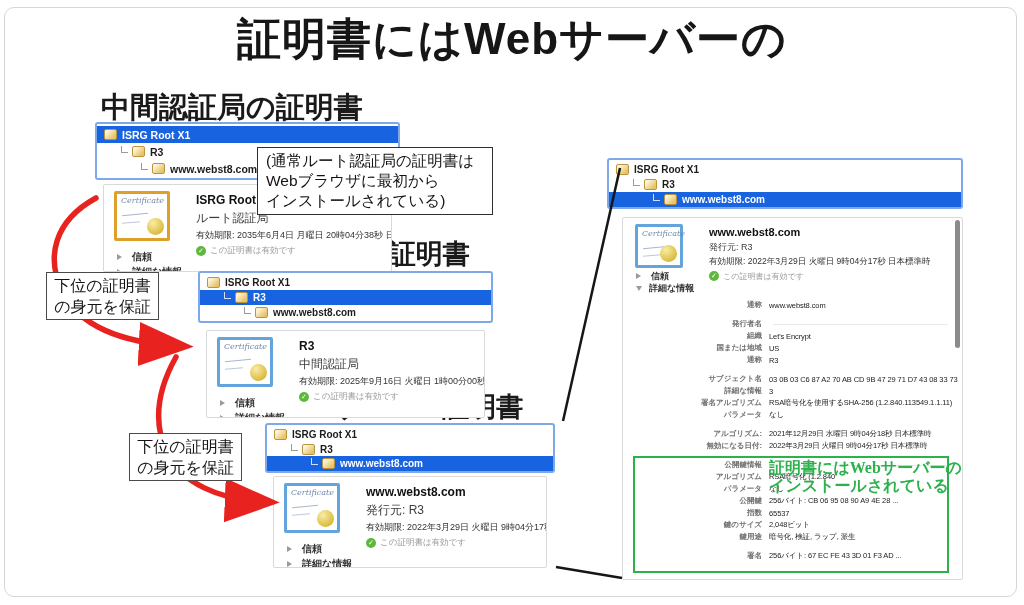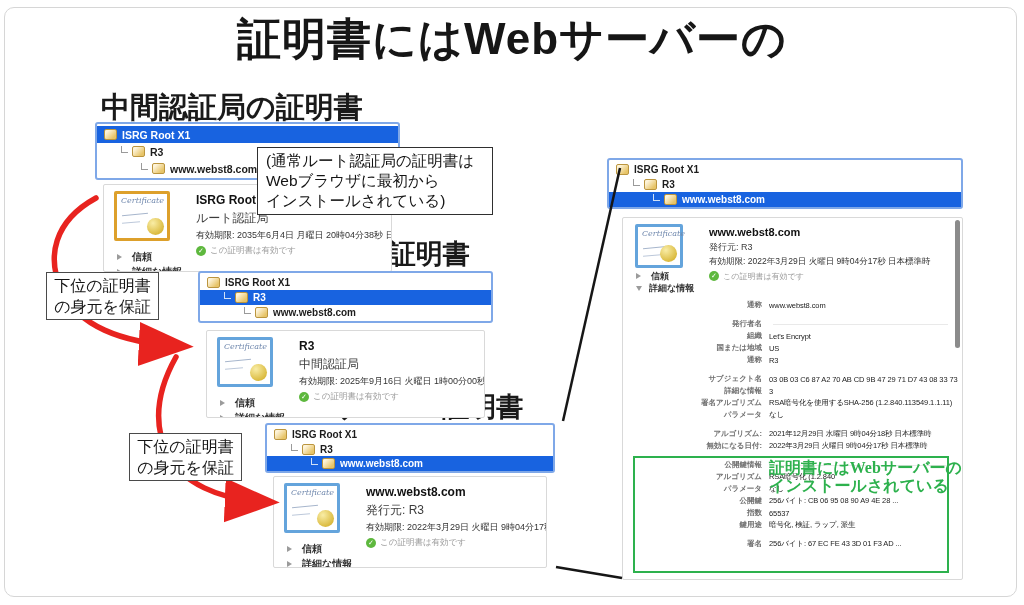--- a/index.html
+++ b/index.html
@@ -408,20 +408,24 @@
         <div class="drow row">
           <span class="dlabel">公開鍵</span>
           <span class="dvalue">256バイト: CB 06 95 08 90 A9 4E 28 ...</span>
         </div>
 
         <div class="drow row">
           <span class="dlabel">指数</span>
           <span class="dvalue">65537</span>
         </div>
 
+        <div class="drow row">
+          <span class="dlabel">鍵のサイズ</span>
+          <span class="dvalue">2,048ビット</span>
+        </div>
 
         <div class="drow row">
           <span class="dlabel">鍵用途</span>
           <span class="dvalue">暗号化, 検証, ラップ, 派生</span>
         </div>
 
         <div class="drow gap">
           
           
         </div>

